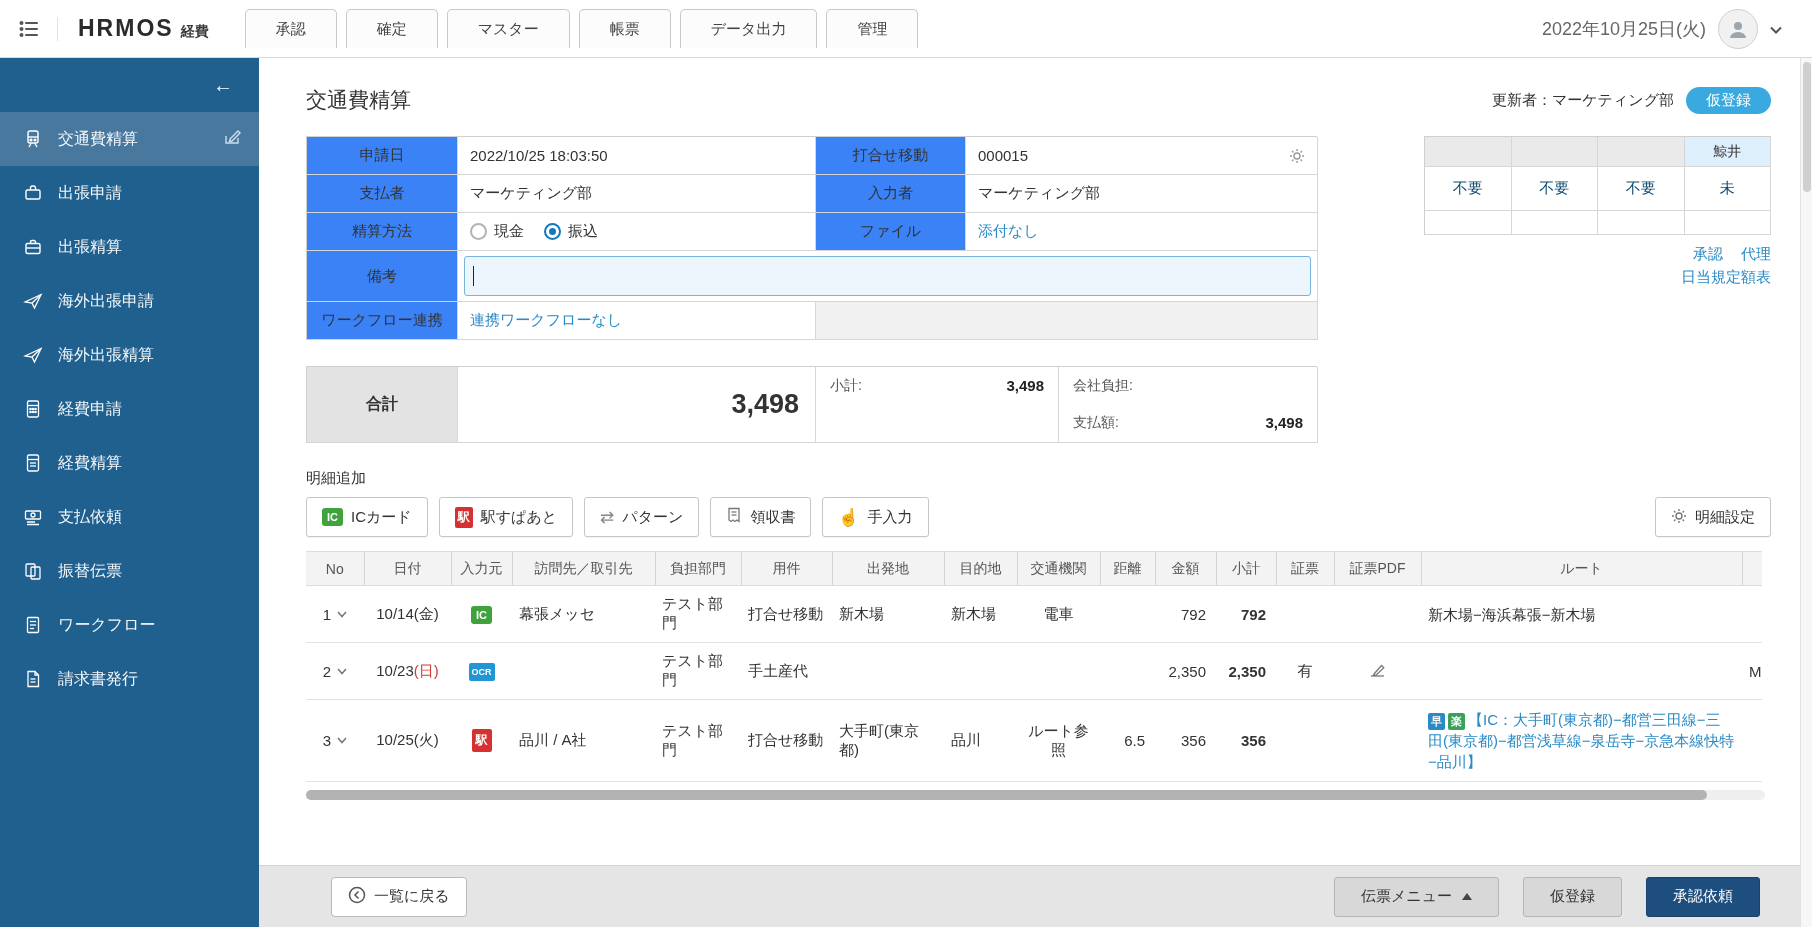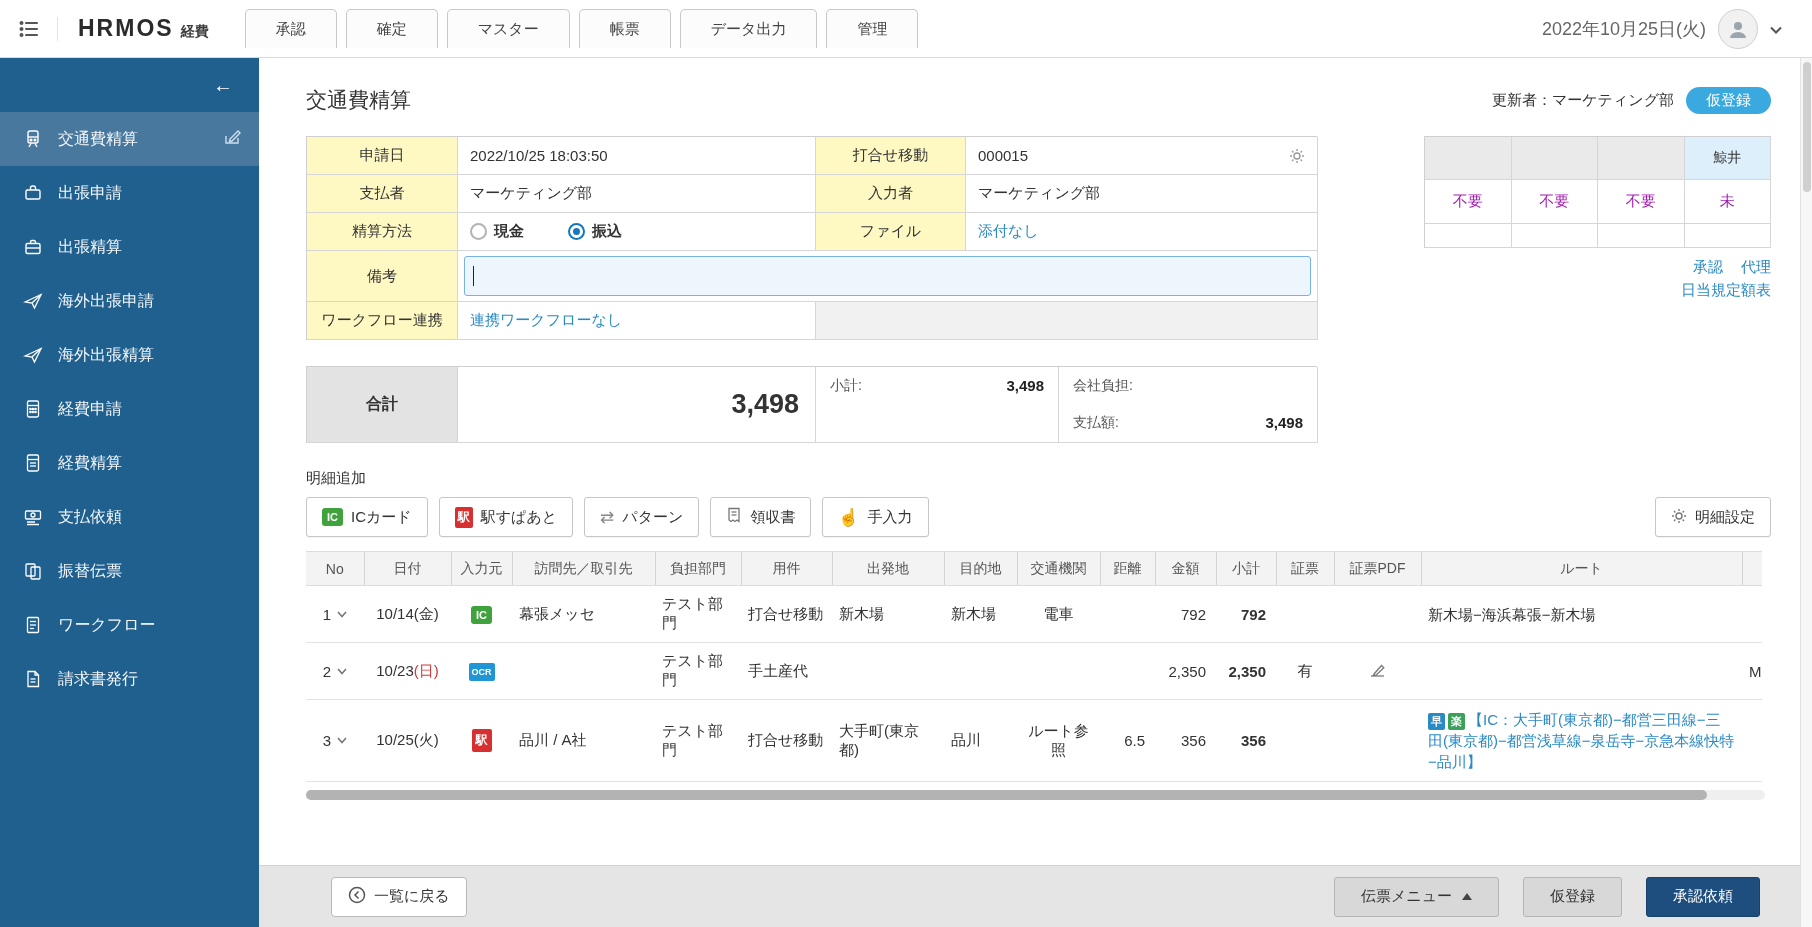--- a/index.html
+++ b/index.html
@@ -35,43 +35,43 @@
   .title-row { display:flex; align-items:center; margin-bottom:22px; }
   .page-title { font-size:21px; color:#333; font-weight:normal; }
   .updater-wrap { margin-left:auto; display:flex; align-items:center; gap:12px; }
   .updater { font-size:15px; color:#333; }
   .badge { background:#3aa9e0; color:#fff; border-radius:14px; padding:4px 20px; font-size:15px; }
 
   
   .upper { display:flex; align-items:flex-start; }
   .form-grid { display:grid; grid-template-columns:151px 358px 150px 352px; border-top:1px solid #cfcfcf; border-left:1px solid #cfcfcf; width:1011px; flex-shrink:0; }
   .fcell { border-right:1px solid #d6d6d6; border-bottom:1px solid #d6d6d6; min-height:38px; display:flex; align-items:center; font-size:15px; }
-  .f-label { background:#fef9c3; justify-content:center; color:#333; }
+  .f-label { background:#3b82f6; justify-content:center; color:#333; }
   .f-value { background:#fff; padding:0 12px; }
   .f-span3 { grid-column: span 3; }
   .f-span2 { grid-column: span 2; }
   .f-gray { background:#f1f1f1; }
   .link { color:#2a8ac4; cursor:pointer; text-decoration:none; }
   .gear-right { margin-left:auto; cursor:pointer; display:flex; align-items:center; }
   .remarks-cell { min-height:50px; padding:5px 6px; }
   .remarks-input { width:100%; height:40px; border:1px solid #79b3e0; background:#edf6fd; border-radius:3px; display:flex; align-items:center; padding:0 8px; cursor:text; }
   .caret { width:1px; height:20px; background:#222; display:inline-block; animation:blink 1.1s step-end infinite; }
   @keyframes blink { 50% { opacity:0; } }
-  .radio-group { display:flex; gap:44px;font-weight:bold; }
+  .radio-group { display:flex; gap:20px; }
   .radio-opt { display:flex; align-items:center; gap:7px; cursor:pointer; }
   .radio { width:17px; height:17px; border-radius:50%; border:2px solid #b3b3b3; background:#fff; position:relative; }
   .radio.checked { border-color:#1478be; }
   .radio.checked::after { content:""; position:absolute; left:3px; top:3px; width:7px; height:7px; border-radius:50%; background:#1478be; }
 
   .approval-panel { margin-left:auto; width:347px; }
   .appr-table { display:grid; grid-template-columns:repeat(4,1fr); border-top:1px solid #cfcfcf; border-left:1px solid #cfcfcf; }
   .acell { border-right:1px solid #d6d6d6; border-bottom:1px solid #d6d6d6; display:flex; align-items:center; justify-content:center; font-size:14px; }
-  .a-head { height:43px; background:#eaeaea; }
+  .a-head { height:30px; background:#eaeaea; }
   .a-head.sel { background:#ddeffa; }
-  .a-status { height:44px; color:#a21caf; font-size:15px; background:#fff; }
+  .a-status { height:44px; color:#0c4a6e; font-size:15px; background:#fff; }
   .a-empty { height:24px; background:#fff; }
   .appr-links { display:flex; flex-direction:column; align-items:flex-end; gap:4px; margin-top:10px; font-size:15px; }
   .appr-links-row { display:flex; gap:18px; }
 
   
   .totals { display:grid; grid-template-columns:151px 358px 243px 259px; width:1011px; border-top:1px solid #cfcfcf; border-left:1px solid #cfcfcf; margin-top:26px; }
   .tcell { border-right:1px solid #d6d6d6; border-bottom:1px solid #d6d6d6; min-height:76px; }
   .t-label { background:#e3e3e3; display:flex; align-items:center; justify-content:center; font-size:16px; font-weight:bold; }
   .t-big { display:flex; align-items:center; justify-content:flex-end; padding-right:16px; font-size:27px; font-weight:bold; }
   .t-sub { padding:10px 14px; display:flex; justify-content:space-between; align-items:flex-start; font-size:14px; color:#555; }

